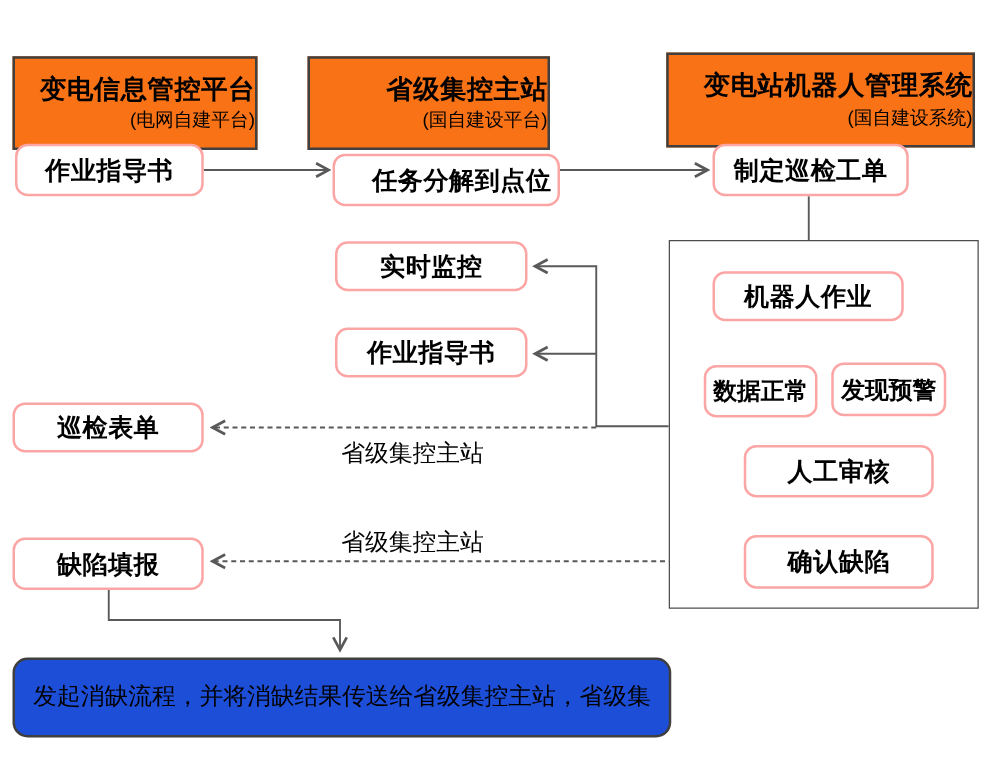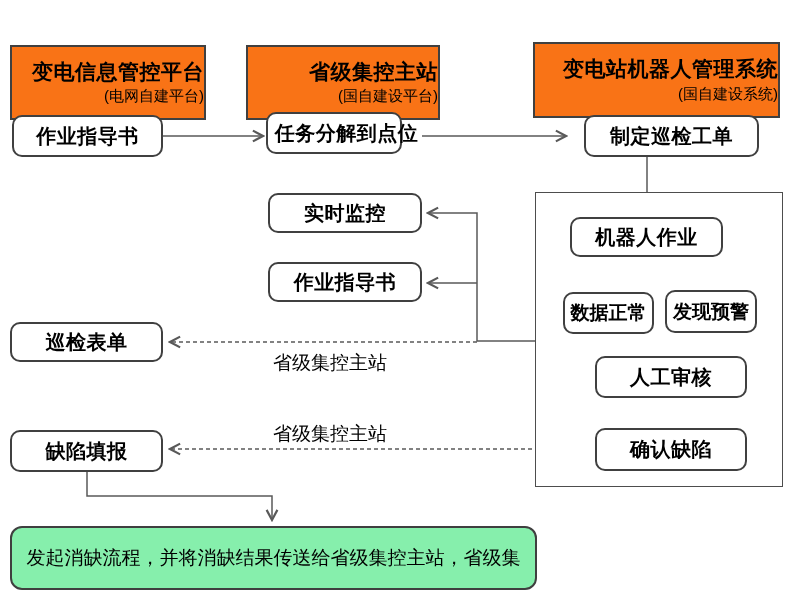--- a/index.html
+++ b/index.html
@@ -28,21 +28,21 @@
     align-items: flex-end;
     justify-content: center;
     text-align: center;
     z-index: 2;
     margin-top: 32px;
   }
   .hdr .t { font-size: 21px; font-weight: bold; line-height: 1.25; letter-spacing: 0.5px; }
   .hdr .s { font-size: 15px; font-weight: normal; margin-top: 2px; }
   .rnode {
     position: absolute;
-    border: 2px solid #404040;
+    border: 2px solid #fca5a5;
     border-radius: 10px;
     background: #ffffff;
     display: flex;
     align-items: center;
     justify-content: center;
     font-size: 20px;
     font-weight: bold;
     letter-spacing: 0.5px;
     white-space: nowrap;
     z-index: 3;
@@ -60,21 +60,21 @@
     font-weight: normal;
     color: #000000;
     white-space: nowrap;
     z-index: 3;
     text-align: center;
   }
   #footer-note {
     position: absolute;
     border: 2px solid #3f3f3f;
     border-radius: 12px;
-    background: #86efac;
+    background: #1d4ed8;
     display: flex;
     flex-direction: column;
     align-items: center;
     justify-content: center;
     z-index: 3;
   }
   #footer-note .line {
     font-size: 19px;
     line-height: 28px;
     white-space: nowrap;
@@ -129,22 +129,22 @@
     <div class="s">(国自建设平台)</div>
   </div>
   <div class="hdr" style="left:533px; top:10px; width:247px; height:76px;">
     <div class="t">变电站机器人管理系统</div>
     <div class="s">(国自建设系统)</div>
   </div>
 
   <div id="system-container" style="left:535px; top:192px; width:248px; height:295px;"></div>
 
   <div class="rnode" style="left:12px; top:115px; width:151px; height:42px;">作业指导书</div>
-  <div class="rnode" style="left:266px; top:112px; width:136px; height:42px;padding-left:25px;">任务分解到点位</div>
-  <div class="rnode" style="left:584px; top:115px; width:175px; height:42px;">制定巡检工单</div>
+  <div class="rnode" style="left:266px; top:123px; width:182px; height:42px;padding-left:25px;">任务分解到点位</div>
+  <div class="rnode" style="left:570px; top:115px; width:157px; height:42px;">制定巡检工单</div>
   <div class="rnode" style="left:268px; top:193px; width:154px; height:40px;">实时监控</div>
   <div class="rnode" style="left:268px; top:262px; width:154px; height:40px;">作业指导书</div>
   <div class="rnode" style="left:10px; top:322px; width:153px; height:40px;">巡检表单</div>
   <div class="rnode" style="left:10px; top:430px; width:153px; height:42px;">缺陷填报</div>
   <div class="rnode" style="left:570px; top:217px; width:153px; height:40px;">机器人作业</div>
   <div class="rnode small" style="left:563px; top:292px; width:91px; height:42px;">数据正常</div>
   <div class="rnode small" style="left:665px; top:290px; width:92px; height:43px;">发现预警</div>
   <div class="rnode" style="left:595px; top:356px; width:152px; height:42px;">人工审核</div>
   <div class="rnode" style="left:595px; top:428px; width:152px; height:43px;">确认缺陷</div>
 

